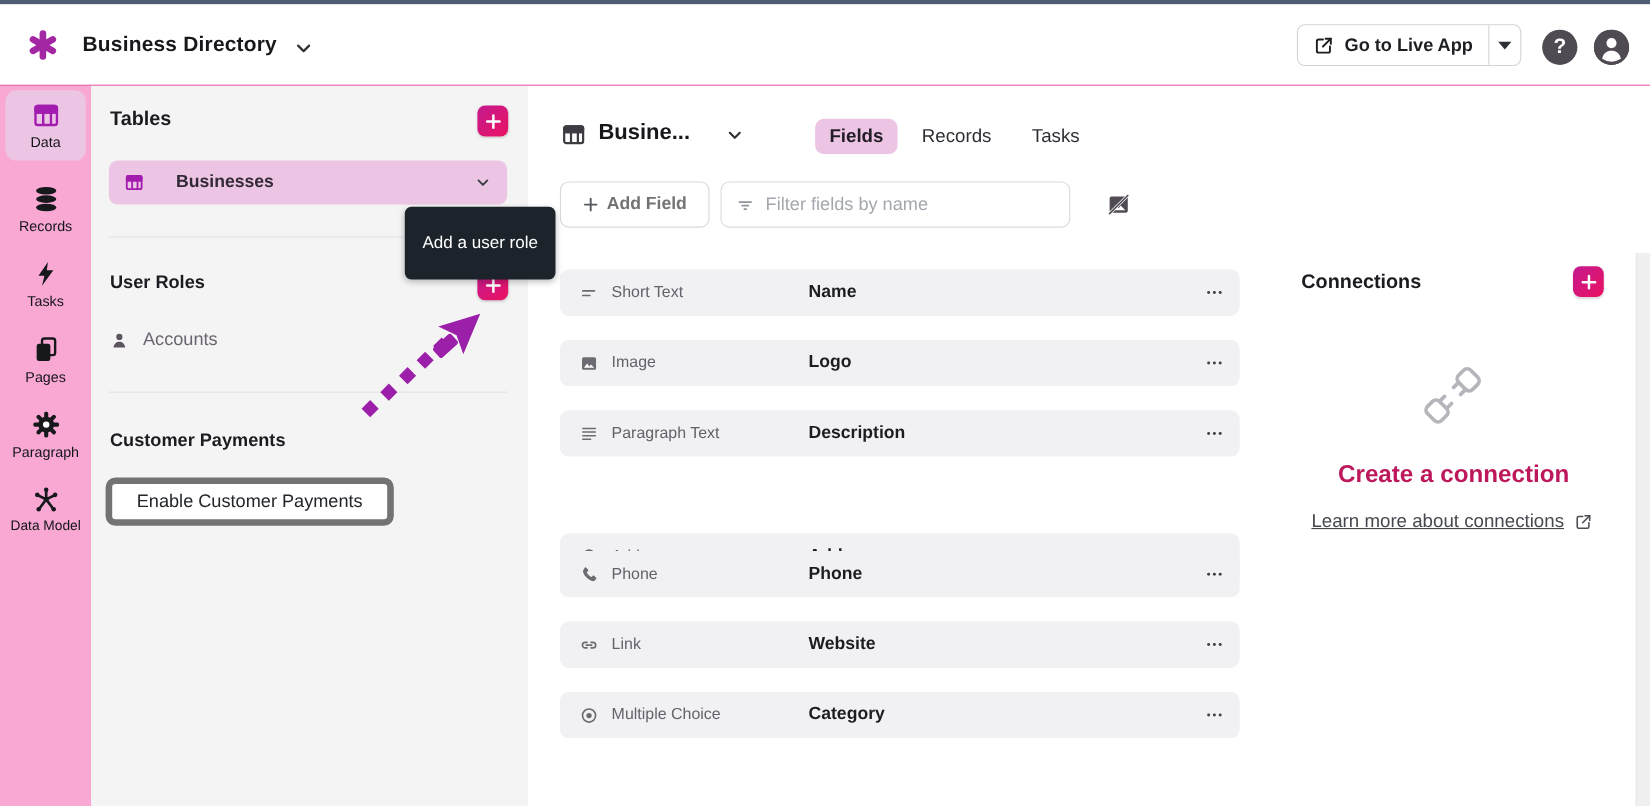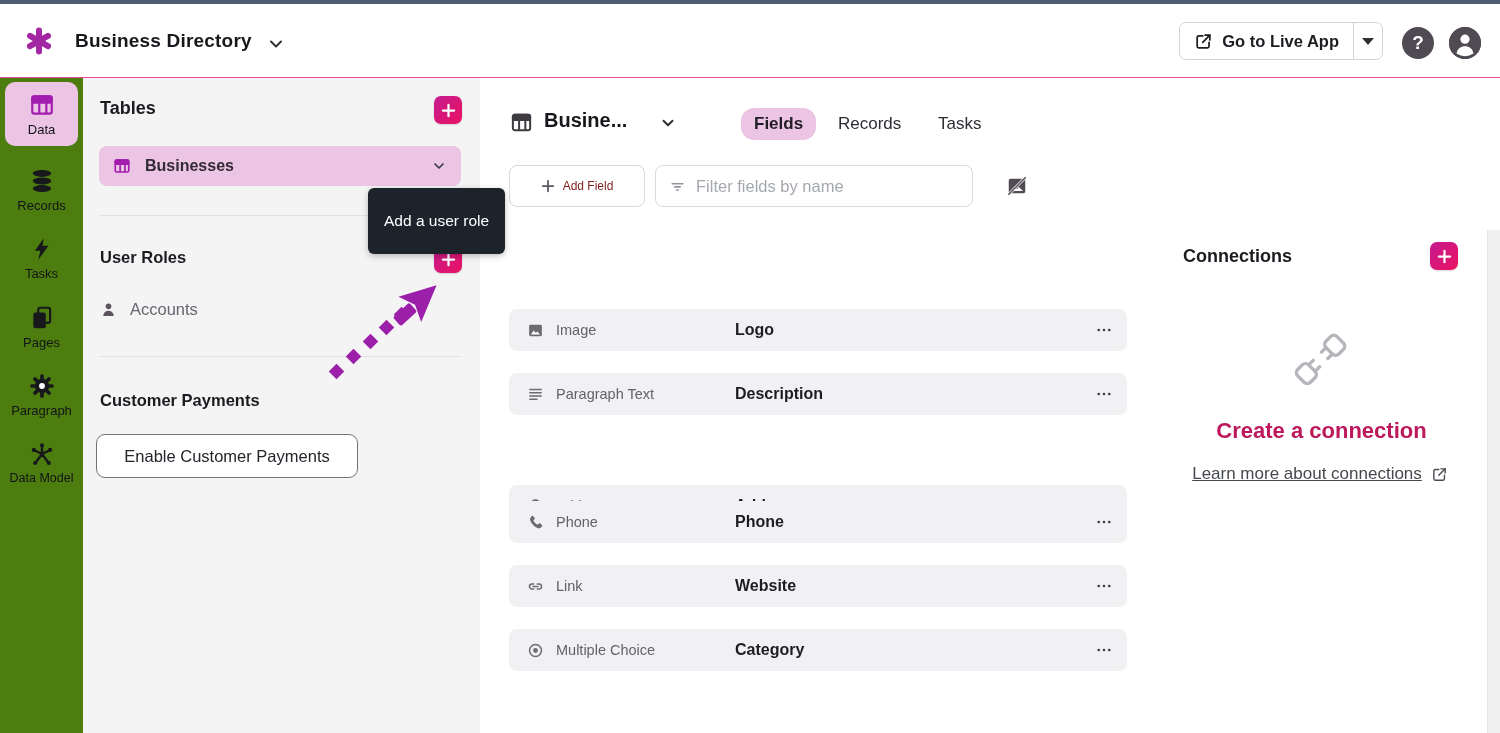--- a/index.html
+++ b/index.html
@@ -16,54 +16,54 @@
   .app-chev { position:absolute; left:266px; top:30px; width:20px; height:20px; color:#2e3033; }
   .live-btn { position:absolute; right:117px; top:18px; height:38px; display:flex; align-items:stretch; border:1px solid #d4d4d8; border-radius:7px; background:#fff; overflow:hidden; }
   .live-main { display:flex; align-items:center; gap:9px; padding:0 14px; font-size:16.5px; font-weight:700; color:#1c1e22; border-right:1px solid #d4d4d8; cursor:pointer; }
   .live-caret { width:28px; display:flex; align-items:center; justify-content:center; cursor:pointer; }
   .caret-down { width:0; height:0; border-left:6px solid transparent; border-right:6px solid transparent; border-top:7px solid #2c2f33; }
   .circle-btn { position:absolute; top:23px; width:32px; height:32px; border-radius:50%; background:#504a52; color:#fff; display:flex; align-items:center; justify-content:center; font-weight:700; font-size:19px; cursor:pointer; }
   .help-btn { right:66px; }
   .avatar-btn { right:19px; }
 
   
-  .sidebar { position:absolute; left:0; top:78px; width:83px; height:655px; background:#4d7c0f; }
+  .sidebar { position:absolute; left:0; top:78px; width:83px; height:655px; background:#f9a8d4; }
   .nav-item { position:absolute; left:0; width:83px; height:64px; display:flex; flex-direction:column; align-items:center; justify-content:center; gap:4px; cursor:pointer; }
   .nav-item .nico { width:26px; height:26px; color:#17181b; }
   .nav-label { font-size:13px; color:#121418; }
   .nav-active { left:5px; width:73px; border-radius:10px; background:#ecc5e4; }
   .nav-active .nico { color:#a21caf; }
 
   
   .panel2 { position:absolute; left:83px; top:78px; width:397px; height:655px; background:#f4f4f5; }
   .p2-heading { position:absolute; left:17px; font-size:18px; font-weight:700; color:#1a1c20; }
   .p2-subheading { position:absolute; left:17px; font-size:16.5px; font-weight:700; color:#1a1c20; }
   .plus-btn { position:absolute; width:28px; height:28px; border-radius:7px; background:linear-gradient(135deg,#c41a8f,#ea1262); display:flex; align-items:center; justify-content:center; color:#fff; cursor:pointer; box-shadow:0 1px 2px rgba(0,0,0,.15); }
-  .table-pill { position:absolute; left:16px; top:68px; width:362px; height:40px; background:#ecc5e4; border-radius:8px; display:flex; align-items:center; padding:0 14px; gap:14px; cursor:pointer; }
+  .table-pill { position:absolute; left:16px; top:68px; width:362px; height:40px; background:#ecc5e4; border-radius:8px; display:flex; align-items:center; padding:0 14px; gap:29px; cursor:pointer; }
   .table-pill .ticon { width:18px; height:18px; color:#a21caf; }
   .table-pill .tname { font-size:16px; font-weight:600; color:#322a34; flex:1; }
   .table-pill .chev { width:16px; height:16px; color:#3a3d42; }
   .p2-divider { position:absolute; left:16px; width:362px; height:1px; background:#e2e2e4; }
   .accounts-row { position:absolute; left:17px; top:222px; display:flex; align-items:center; gap:13px; cursor:pointer; }
   .accounts-row .aicon { width:17px; height:17px; color:#5c5560; }
   .accounts-row .atext { font-size:16.5px; color:#6a6470; }
-  .enable-btn { position:absolute; left:13px; top:356px; width:262px; height:44px; background:#fff; border:1px solid #737373; border-radius:9px; display:flex; align-items:center; justify-content:center; font-size:16.5px; color:#22252a; cursor:pointer; }
+  .enable-btn { position:absolute; left:13px; top:356px; width:262px; height:44px; background:#fff; border:6px solid #737373; border-radius:9px; display:flex; align-items:center; justify-content:center; font-size:16.5px; color:#22252a; cursor:pointer; }
 
   
   .tooltip { position:absolute; left:368px; top:188px; background:#1c232b; color:#fff; font-size:15.5px; padding:24px 16px; border-radius:6px; white-space:nowrap; box-shadow:0 2px 6px rgba(0,0,0,.25); z-index:30; }
   .anno-arrow { position:absolute; left:323px; top:270px; width:125px; height:112px; z-index:29; color:#9b1fa8; }
 
   
   .main { position:absolute; left:480px; top:78px; width:1020px; height:655px; background:#fff; }
   .obj-icon { position:absolute; left:30px; top:33px; width:23px; height:23px; color:#3f3b42; }
   .obj-title { position:absolute; left:64px; top:31px; font-size:20px; font-weight:700; color:#17181b; }
   .obj-chev { position:absolute; left:179px; top:36px; width:18px; height:18px; color:#2e3033; }
   .tab { position:absolute; top:30px; font-size:17px; color:#2b2e33; padding:6px 13px; border-radius:8px; cursor:pointer; }
   .tab-active { background:#ecc5e4; font-weight:600; color:#221c26; }
-  .addfield-btn { position:absolute; left:29px; top:87px; width:136px; height:42px; background:#fff; border:1px solid #d9d9dd; border-radius:8px; display:flex; align-items:center; justify-content:center; gap:8px; font-size:12px; font-weight:400; color:#7f1d1d; cursor:pointer; }
+  .addfield-btn { position:absolute; left:29px; top:87px; width:136px; height:42px; background:#fff; border:1px solid #d9d9dd; border-radius:8px; display:flex; align-items:center; justify-content:center; gap:8px; font-size:16px; font-weight:700; color:#737373; cursor:pointer; }
   .addfield-btn .plus-sm { width:14px; height:14px; color:#55585e; }
   .filter-box { position:absolute; left:175px; top:87px; width:318px; height:42px; background:#fff; border:1px solid #dadade; border-radius:8px; display:flex; align-items:center; gap:10px; padding:0 13px; }
   .filter-box .ficon { width:17px; height:17px; color:#8f939b; }
   .filter-box input { border:none; outline:none; flex:1; font-size:16.5px; color:#2a2d31; font-family:"Liberation Sans",sans-serif; background:transparent; }
   .filter-box input::placeholder { color:#a4a8ae; }
   .imgoff { position:absolute; left:526px; top:97px; width:22px; height:22px; color:#514c54; cursor:pointer; }
 
   .field-row { position:absolute; left:29px; width:618px; height:42px; background:#f1f1f3; border-radius:8px; }
   .fr-type { position:absolute; left:18px; top:0; height:42px; display:flex; align-items:center; gap:12px; }
   .fr-type .fticon { width:17px; height:17px; color:#6e6a72; }
@@ -276,21 +276,21 @@
           <rect x="3" y="4" width="18" height="5.5" rx="2" fill="currentColor"></rect>
       </svg>
     </span>
     <div class="obj-title">Busine...</div>
     <span class="obj-chev">
       <svg viewBox="0 0 24 24" fill="none" stroke="currentColor" stroke-width="2.6" stroke-linecap="round" stroke-linejoin="round">
           <path d="M6 9l6 6 6-6"></path>
         </svg>
     </span>
 
-    <div class="tab tab-active" style="left:261px;border-radius:13px;">Fields</div>
+    <div class="tab tab-active" style="left:261px;">Fields</div>
     <div class="tab" style="left:345px;">Records</div>
     <div class="tab" style="left:445px;">Tasks</div>
 
     <div class="addfield-btn">
       <span class="plus-sm">
         <svg viewBox="0 0 16 16" fill="none" stroke="currentColor" stroke-width="2" stroke-linecap="round">
             <path d="M8 2v12M2 8h12"></path>
           </svg>
       </span>
       <span>Add Field</span>
@@ -307,20 +307,38 @@
 
     <span class="imgoff">
       <svg viewBox="0 0 24 24">
         <rect x="3" y="4" width="18" height="16" rx="2" fill="currentColor"></rect>
         <path d="M5.5 17.5l4-5 2.5 3 2-2.5 4.5 4.5z" fill="#fff"></path>
         <path d="M2 22L22 2" stroke="#fff" stroke-width="3"></path>
         <path d="M2.5 21.5l19-19" stroke="currentColor" stroke-width="1.6"></path>
       </svg>
     </span>
 
+    <div class="field-row" style="top:167px;">
+      <div class="fr-type">
+        <span class="fticon">
+          <svg viewBox="0 0 24 24" fill="none" stroke="currentColor" stroke-width="2.2" stroke-linecap="round">
+              <path d="M4 9h15M4 15h9"></path>
+            </svg>
+        </span>
+        <span class="fttext">Short Text</span>
+      </div>
+      <div class="fr-name">Name</div>
+      <div class="fr-menu">
+        <svg viewBox="0 0 24 24" fill="currentColor">
+            <circle cx="5" cy="12" r="1.8"></circle>
+            <circle cx="12" cy="12" r="1.8"></circle>
+            <circle cx="19" cy="12" r="1.8"></circle>
+          </svg>
+      </div>
+    </div>
 
     <div class="field-row" style="top:231px;">
       <div class="fr-type">
         <span class="fticon">
           <svg viewBox="0 0 24 24">
               <rect x="3" y="4" width="18" height="16" rx="2" fill="currentColor"></rect>
               <path d="M5.5 17.5l4-5.5 3 3.7 2-2.4 4 4.2z" fill="#fff"></path>
             </svg>
         </span>
         <span class="fttext">Image</span>

